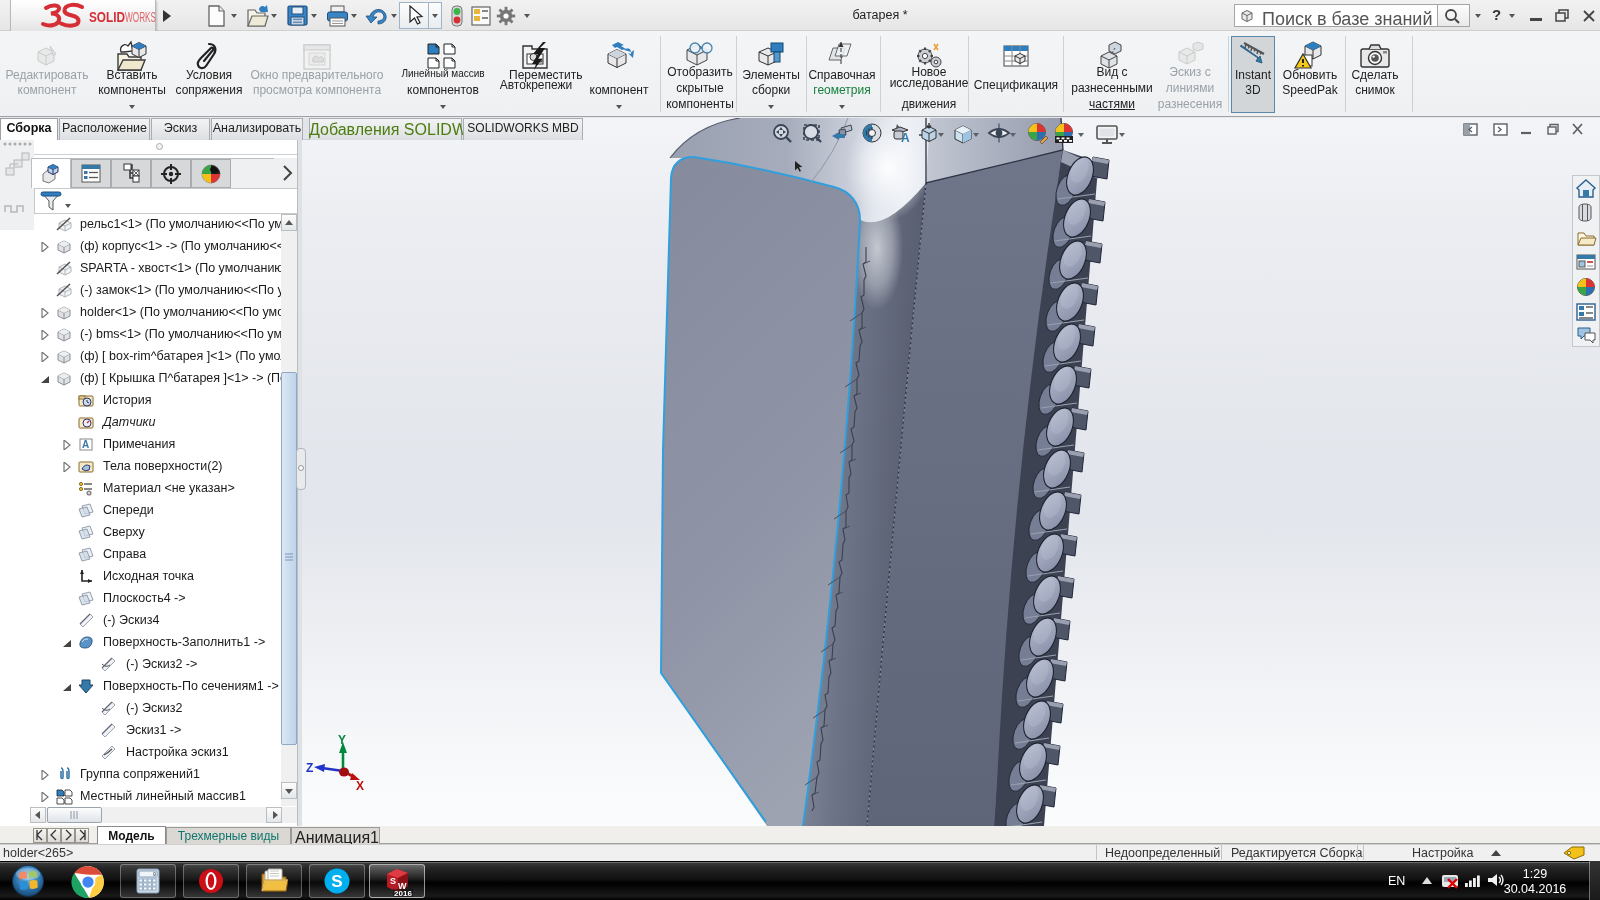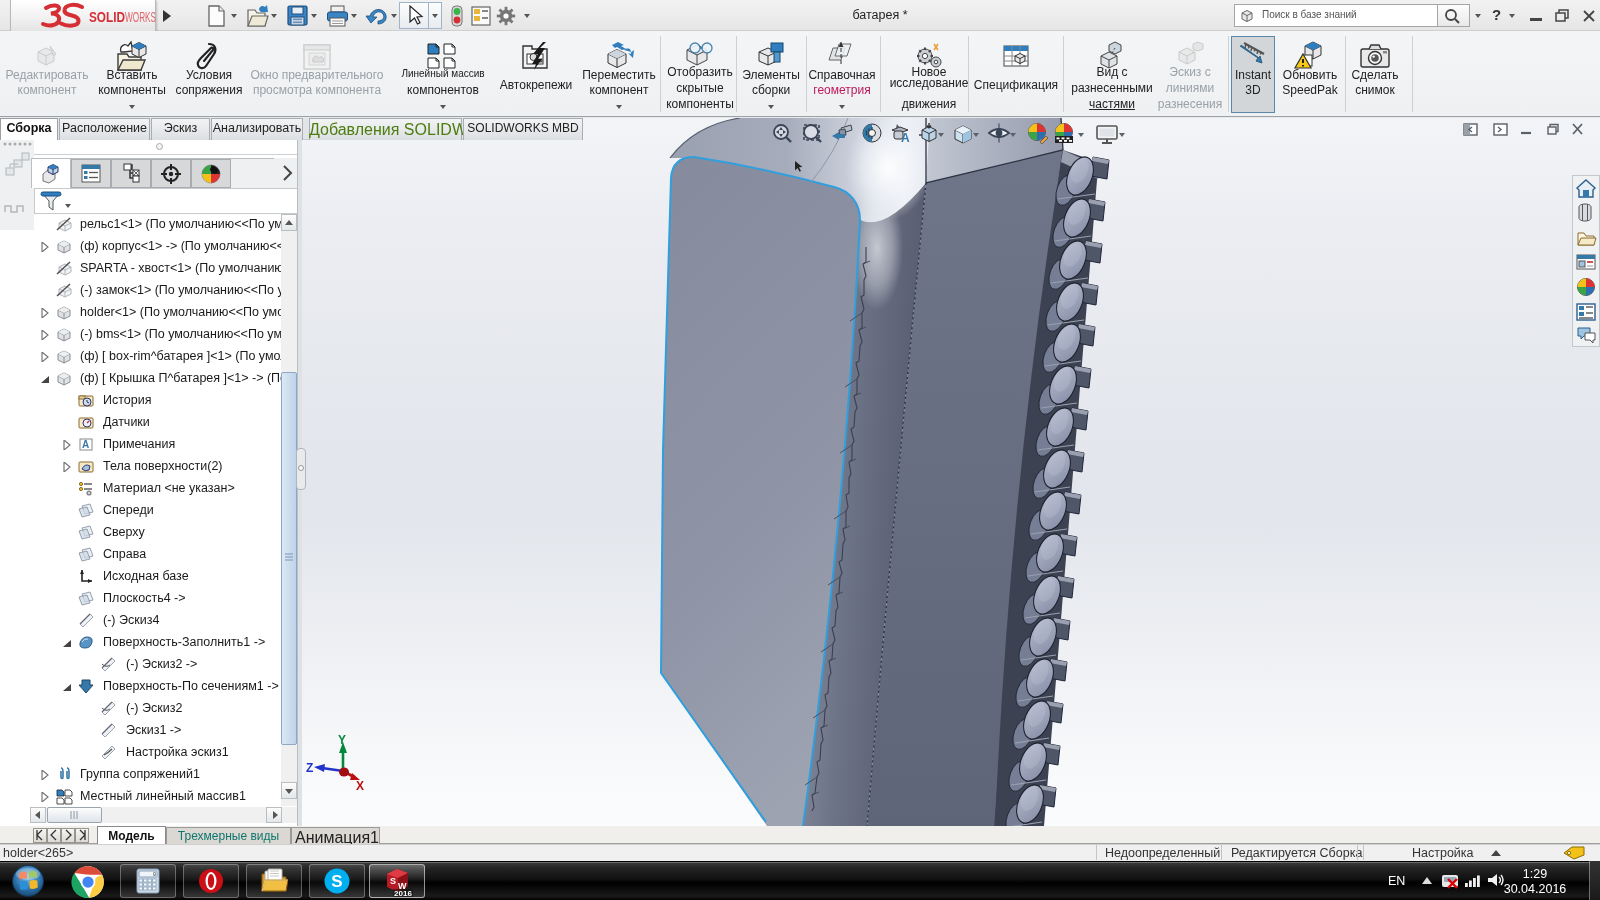--- a/index.html
+++ b/index.html
@@ -97,21 +97,21 @@
       </g>
     </g>
 <path d="M76 10 l6 0 -3 4 z" fill="#555"></path>
 </svg>
 <div class="txt" style="left:815px;top:8px;width:130px;text-align:center;font-size:12.5px;color:#222;">батарея *</div>
 <div class="abs" style="left:1234px;top:4px;width:204px;height:23px;background:#fff;border:1px solid #a5a5a5;"></div>
 <svg class="abs" style="left:1239px;top:8px;" width="16" height="16">
     <path d="M3 5 L8 2.5 L13 5 L13 11 L8 13.5 L3 11 Z" fill="#e8e8ea" stroke="#666"></path>
     <path d="M3 5 L8 7.5 L13 5 M8 7.5 L8 13.5" fill="none" stroke="#666"></path>
   </svg>
-<div class="txt" style="left:1262px;top:9px;font-size:10px;color:#555;">Поиск в базе знаний</div>
+<div class="txt" style="left:1262px;top:9px;font-size:18px;color:#555;">Поиск в базе знаний</div>
 <div class="abs" style="left:1438px;top:4px;width:32px;height:23px;background:linear-gradient(#fdfdfd,#e9e9e9);border:1px solid #a5a5a5;border-left:none;"></div>
 <svg class="abs" style="left:1443px;top:7px;" width="18" height="18">
     <circle cx="8" cy="8" r="5" fill="none" stroke="#444" stroke-width="1.8"></circle>
     <line x1="12" y1="12" x2="16" y2="16" stroke="#444" stroke-width="2"></line>
   </svg>
 <svg class="abs" style="left:1474px;top:13px;" width="8" height="6">
     <path d="M1 1 L7 1 L4 5 Z" fill="#555"></path>
   </svg>
 <div class="txt" style="left:1492px;top:6px;font-size:15px;font-weight:bold;color:#333;">?</div>
 <svg class="abs" style="left:1508px;top:13px;" width="8" height="6">
@@ -205,21 +205,21 @@
     <path d="M24 2 L14 14 L19 14 L13 24 L17 24 L15 30 L23 19 L19 19 L26 8 L21 8 L27 2 Z" fill="#1a1a1a"></path>
   </svg>
 <div class="txt" style="left:426px;top:78px;width:220px;text-align:center;font-size:12px;color:#222;">Автокрепежи</div>
 <svg class="abs" style="left:602px;top:40px;" width="34" height="34" viewBox="0 0 34 34">
     <path d="M6 14 l9 -4.5 9 4.5 0 9 -9 4.5 -9 -4.5 z" fill="#e8e8ea" stroke="#333"></path>
     <path d="M6 14 l9 4.5 9 -4.5 M15 18.5 l0 9" fill="none" stroke="#333"></path>
     <path d="M6 14 l9 -4.5 9 4.5 -9 4.5 z" fill="#cdd5de"></path>
     <path d="M22 10 C26 7 30 9 29 14 L26 13 L31 18 L32 10 L29.5 12" fill="#2f7fc0"></path>
     <path d="M10 5 L16 2 L22 5 L19 6 L24 9 L20 10 L15 7 L13 8 Z" fill="#2f7fc0"></path>
   </svg>
-<div class="txt" style="left:509px;top:68px;width:220px;text-align:center;font-size:12px;color:#222;">Переместить</div>
+<div class="txt" style="left:509px;top:68px;width:220px;font-size:12px;color:#222;">Переместить</div>
 <div class="txt" style="left:509px;top:83px;width:220px;text-align:center;font-size:12px;color:#222;">компонент</div>
 <svg class="abs" style="left:615px;top:104px;" width="8" height="6">
     <path d="M1 1 L7 1 L4 5 Z" fill="#555"></path>
   </svg>
 <svg class="abs" style="left:683px;top:40px;" width="34" height="34" viewBox="0 0 34 34">
     <path d="M4 10 l10 -5 10 5 0 10 -10 5 -10 -5 z" fill="#e8e8ea" stroke="#444"></path>
     <path d="M4 10 l10 5 10 -5 M14 15 l0 10" fill="none" stroke="#444"></path>
     <circle cx="12" cy="8" r="5" fill="#eef4fa" opacity="0.9" stroke="#3579a8" stroke-width="1.3"></circle>
     <circle cx="24" cy="8" r="5" fill="#eef4fa" opacity="0.9" stroke="#3579a8" stroke-width="1.3"></circle>
     <path d="M17 8 L19 8" stroke="#3579a8" stroke-width="1.3"></path>
@@ -238,21 +238,21 @@
 <svg class="abs" style="left:767px;top:104px;" width="8" height="6">
     <path d="M1 1 L7 1 L4 5 Z" fill="#555"></path>
   </svg>
 <svg class="abs" style="left:825px;top:40px;" width="34" height="34" viewBox="0 0 34 34">
     <path d="M8 8 L20 8 L16 20 L4 20 Z" fill="#dfe3e8" stroke="#555" opacity="0.9"></path>
     <path d="M14 4 L26 4 L22 16 L10 16 Z" fill="#eef1f4" stroke="#555" opacity="0.85"></path>
     <line x1="16" y1="2" x2="16" y2="26" stroke="#333" stroke-dasharray="4 2"></line>
     <path d="M16 2 l-2.5 5 5 0 z" fill="#333"></path>
   </svg>
 <div class="txt" style="left:732px;top:68px;width:220px;text-align:center;font-size:12px;color:#222;">Справочная</div>
-<div class="txt" style="left:732px;top:83px;width:220px;text-align:center;font-size:12px;color:#be185d;">геометрия</div>
+<div class="txt" style="left:732px;top:83px;width:220px;text-align:center;font-size:12px;color:#15803d;">геометрия</div>
 <svg class="abs" style="left:838px;top:104px;" width="8" height="6">
     <path d="M1 1 L7 1 L4 5 Z" fill="#555"></path>
   </svg>
 <svg class="abs" style="left:912px;top:40px;" width="34" height="34" viewBox="0 0 34 34">
     <circle cx="13" cy="16" r="7" fill="#c9ced4" stroke="#444"></circle>
     <circle cx="13" cy="16" r="2.6" fill="#fff" stroke="#444"></circle>
     <g stroke="#444" stroke-width="2">
       <line x1="13" y1="7.5" x2="13" y2="10"></line>
       <line x1="13" y1="22" x2="13" y2="24.5"></line>
       <line x1="5" y1="16" x2="7.5" y2="16"></line>
@@ -903,21 +903,21 @@
     <rect x="1" y="4" width="6" height="3" fill="#e8d5a0" stroke="#8a6d2f"></rect>
     <circle cx="9" cy="10" r="4" fill="#cde" stroke="#336"></circle>
     <path d="M9 8 l0 2 2 1" stroke="#336" fill="none"></path>
   </svg>
 <div class="txt" style="left:103px;top:393px;font-size:12.5px;color:#1a1a1a;">История</div>
 <svg class="abs" style="left:78px;top:414px;" width="17" height="17" viewBox="0 0 17 17">
     <rect x="1" y="4" width="14" height="10" rx="1" fill="#f5e9c8" stroke="#8a6d2f"></rect>
     <circle cx="9" cy="9" r="4" fill="#eef" stroke="#336"></circle>
     <path d="M9 9 L11 7" stroke="#c33" stroke-width="1.4"></path>
   </svg>
-<div class="txt" style="left:103px;top:415px;font-size:12.5px;color:#1a1a1a;">Датчики</div>
+<div class="txt" style="left:103px;top:415px;font-size:12.5px;color:#1a1a1a;font-style:italic;">Датчики</div>
 <svg class="abs" style="left:62px;top:440px;" width="10" height="10">
     <path d="M2 0 L8 5 L2 10 Z" fill="none" stroke="#777" stroke-width="1.2"></path>
   </svg>
 <svg class="abs" style="left:78px;top:436px;" width="17" height="17" viewBox="0 0 17 17">
     <rect x="2" y="3" width="12" height="11" fill="#fff" stroke="#888"></rect>
     <text x="4" y="12" font-size="10" font-weight="bold" fill="#3579a8" font-family="Liberation Sans">A</text>
   </svg>
 <div class="txt" style="left:103px;top:437px;font-size:12.5px;color:#1a1a1a;">Примечания</div>
 <svg class="abs" style="left:62px;top:462px;" width="10" height="10">
     <path d="M2 0 L8 5 L2 10 Z" fill="none" stroke="#777" stroke-width="1.2"></path>
@@ -953,21 +953,21 @@
 <svg class="abs" style="left:78px;top:546px;" width="17" height="17" viewBox="0 0 17 17">
     <path d="M4 4 L12 2 L15 10 L7 12 Z" fill="#e4ebf2" fill-opacity="0.75" stroke="#8a96a5" stroke-width="0.9"></path>
     <path d="M1 7 L9 5 L12 13 L4 15 Z" fill="#cdd8e4" fill-opacity="0.75" stroke="#8a96a5" stroke-width="0.9"></path>
   </svg>
 <div class="txt" style="left:103px;top:547px;font-size:12.5px;color:#1a1a1a;">Справа</div>
 <svg class="abs" style="left:78px;top:568px;" width="17" height="17" viewBox="0 0 17 17">
     <path d="M4 2 L4 13 L14 13" fill="none" stroke="#222" stroke-width="1.6"></path>
     <path d="M4 2 l-2 4 4 0 z" fill="#222"></path>
     <path d="M14 13 l-4 -2 0 4 z" fill="#222"></path>
   </svg>
-<div class="txt" style="left:103px;top:569px;font-size:12.5px;color:#1a1a1a;">Исходная базе</div>
+<div class="txt" style="left:103px;top:569px;font-size:12.5px;color:#1a1a1a;">Исходная точка</div>
 <svg class="abs" style="left:78px;top:590px;" width="17" height="17" viewBox="0 0 17 17">
     <path d="M4 4 L12 2 L15 10 L7 12 Z" fill="#e4ebf2" fill-opacity="0.75" stroke="#8a96a5" stroke-width="0.9"></path>
     <path d="M1 7 L9 5 L12 13 L4 15 Z" fill="#cdd8e4" fill-opacity="0.75" stroke="#8a96a5" stroke-width="0.9"></path>
   </svg>
 <div class="txt" style="left:103px;top:591px;font-size:12.5px;color:#1a1a1a;">Плоскость4 -&gt;</div>
 <svg class="abs" style="left:78px;top:612px;" width="17" height="17" viewBox="0 0 17 17">
     <path d="M2 12 L12 2 L15 5 L5 15 Z" fill="#eef2f6" stroke="#9aa5b0"></path>
     <line x1="2" y1="12" x2="12" y2="2" stroke="#667" stroke-width="1.2"></line>
   </svg>
 <div class="txt" style="left:103px;top:613px;font-size:12.5px;color:#1a1a1a;">(-) Эскиз4</div>

